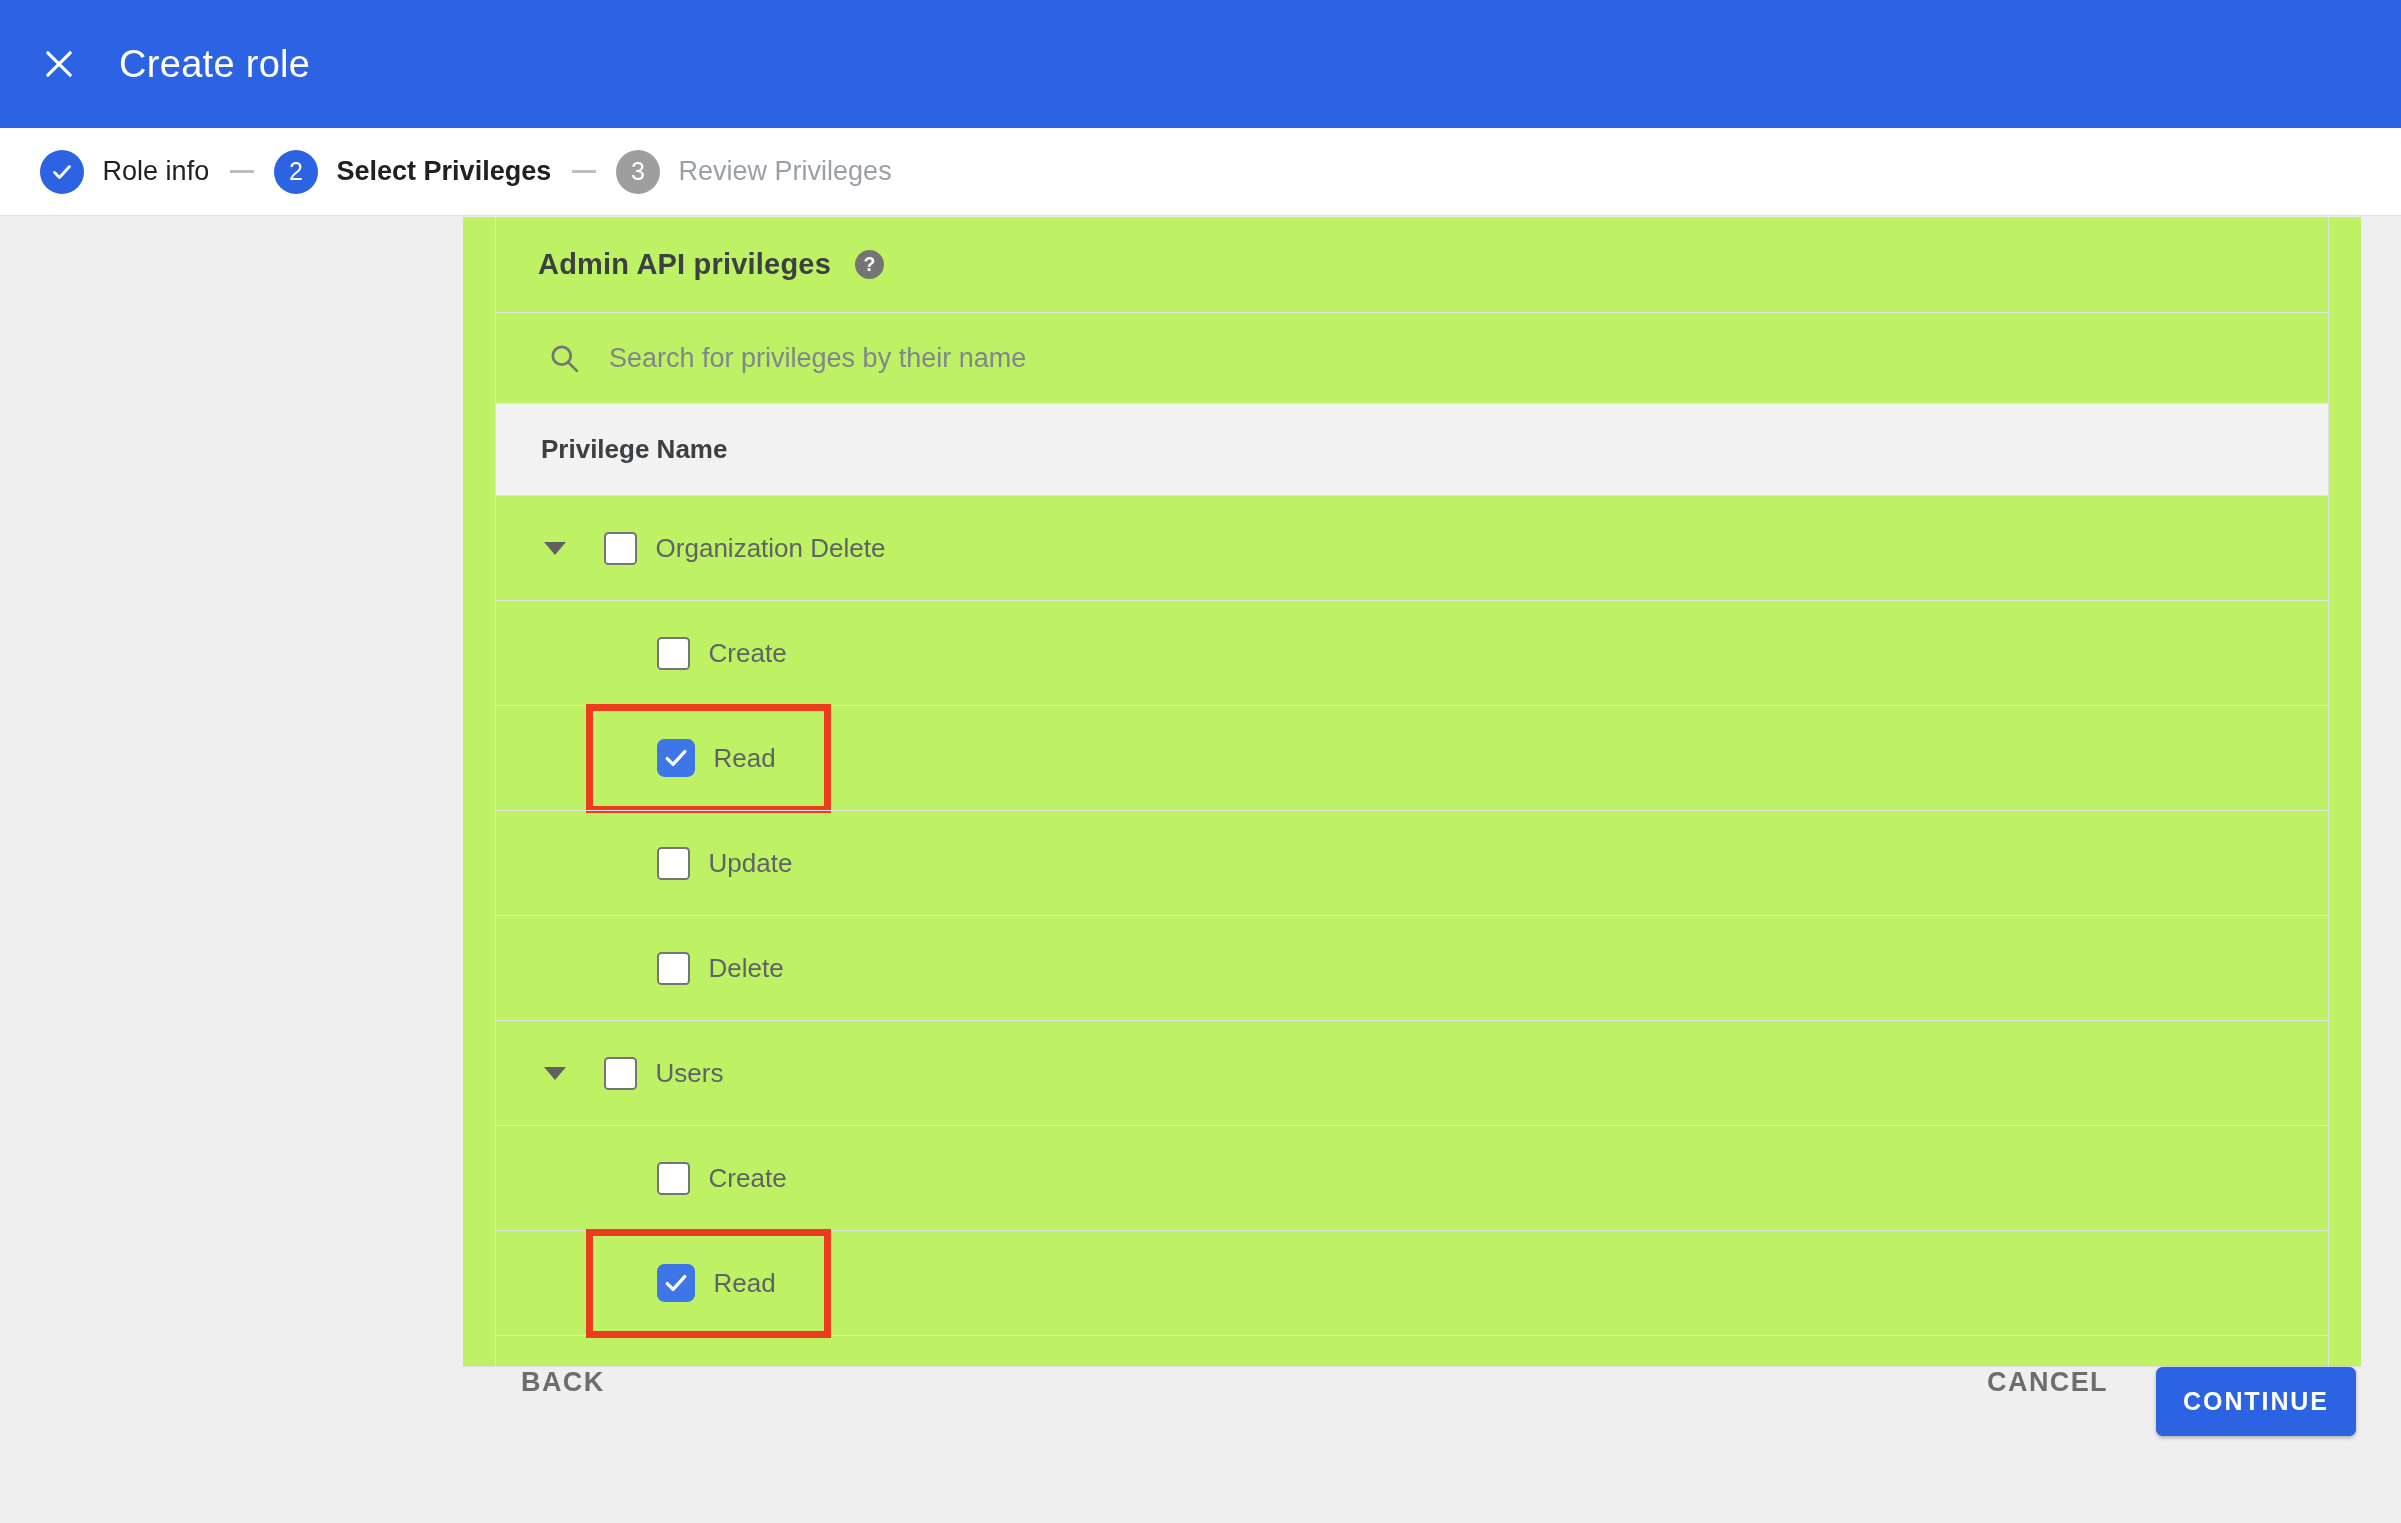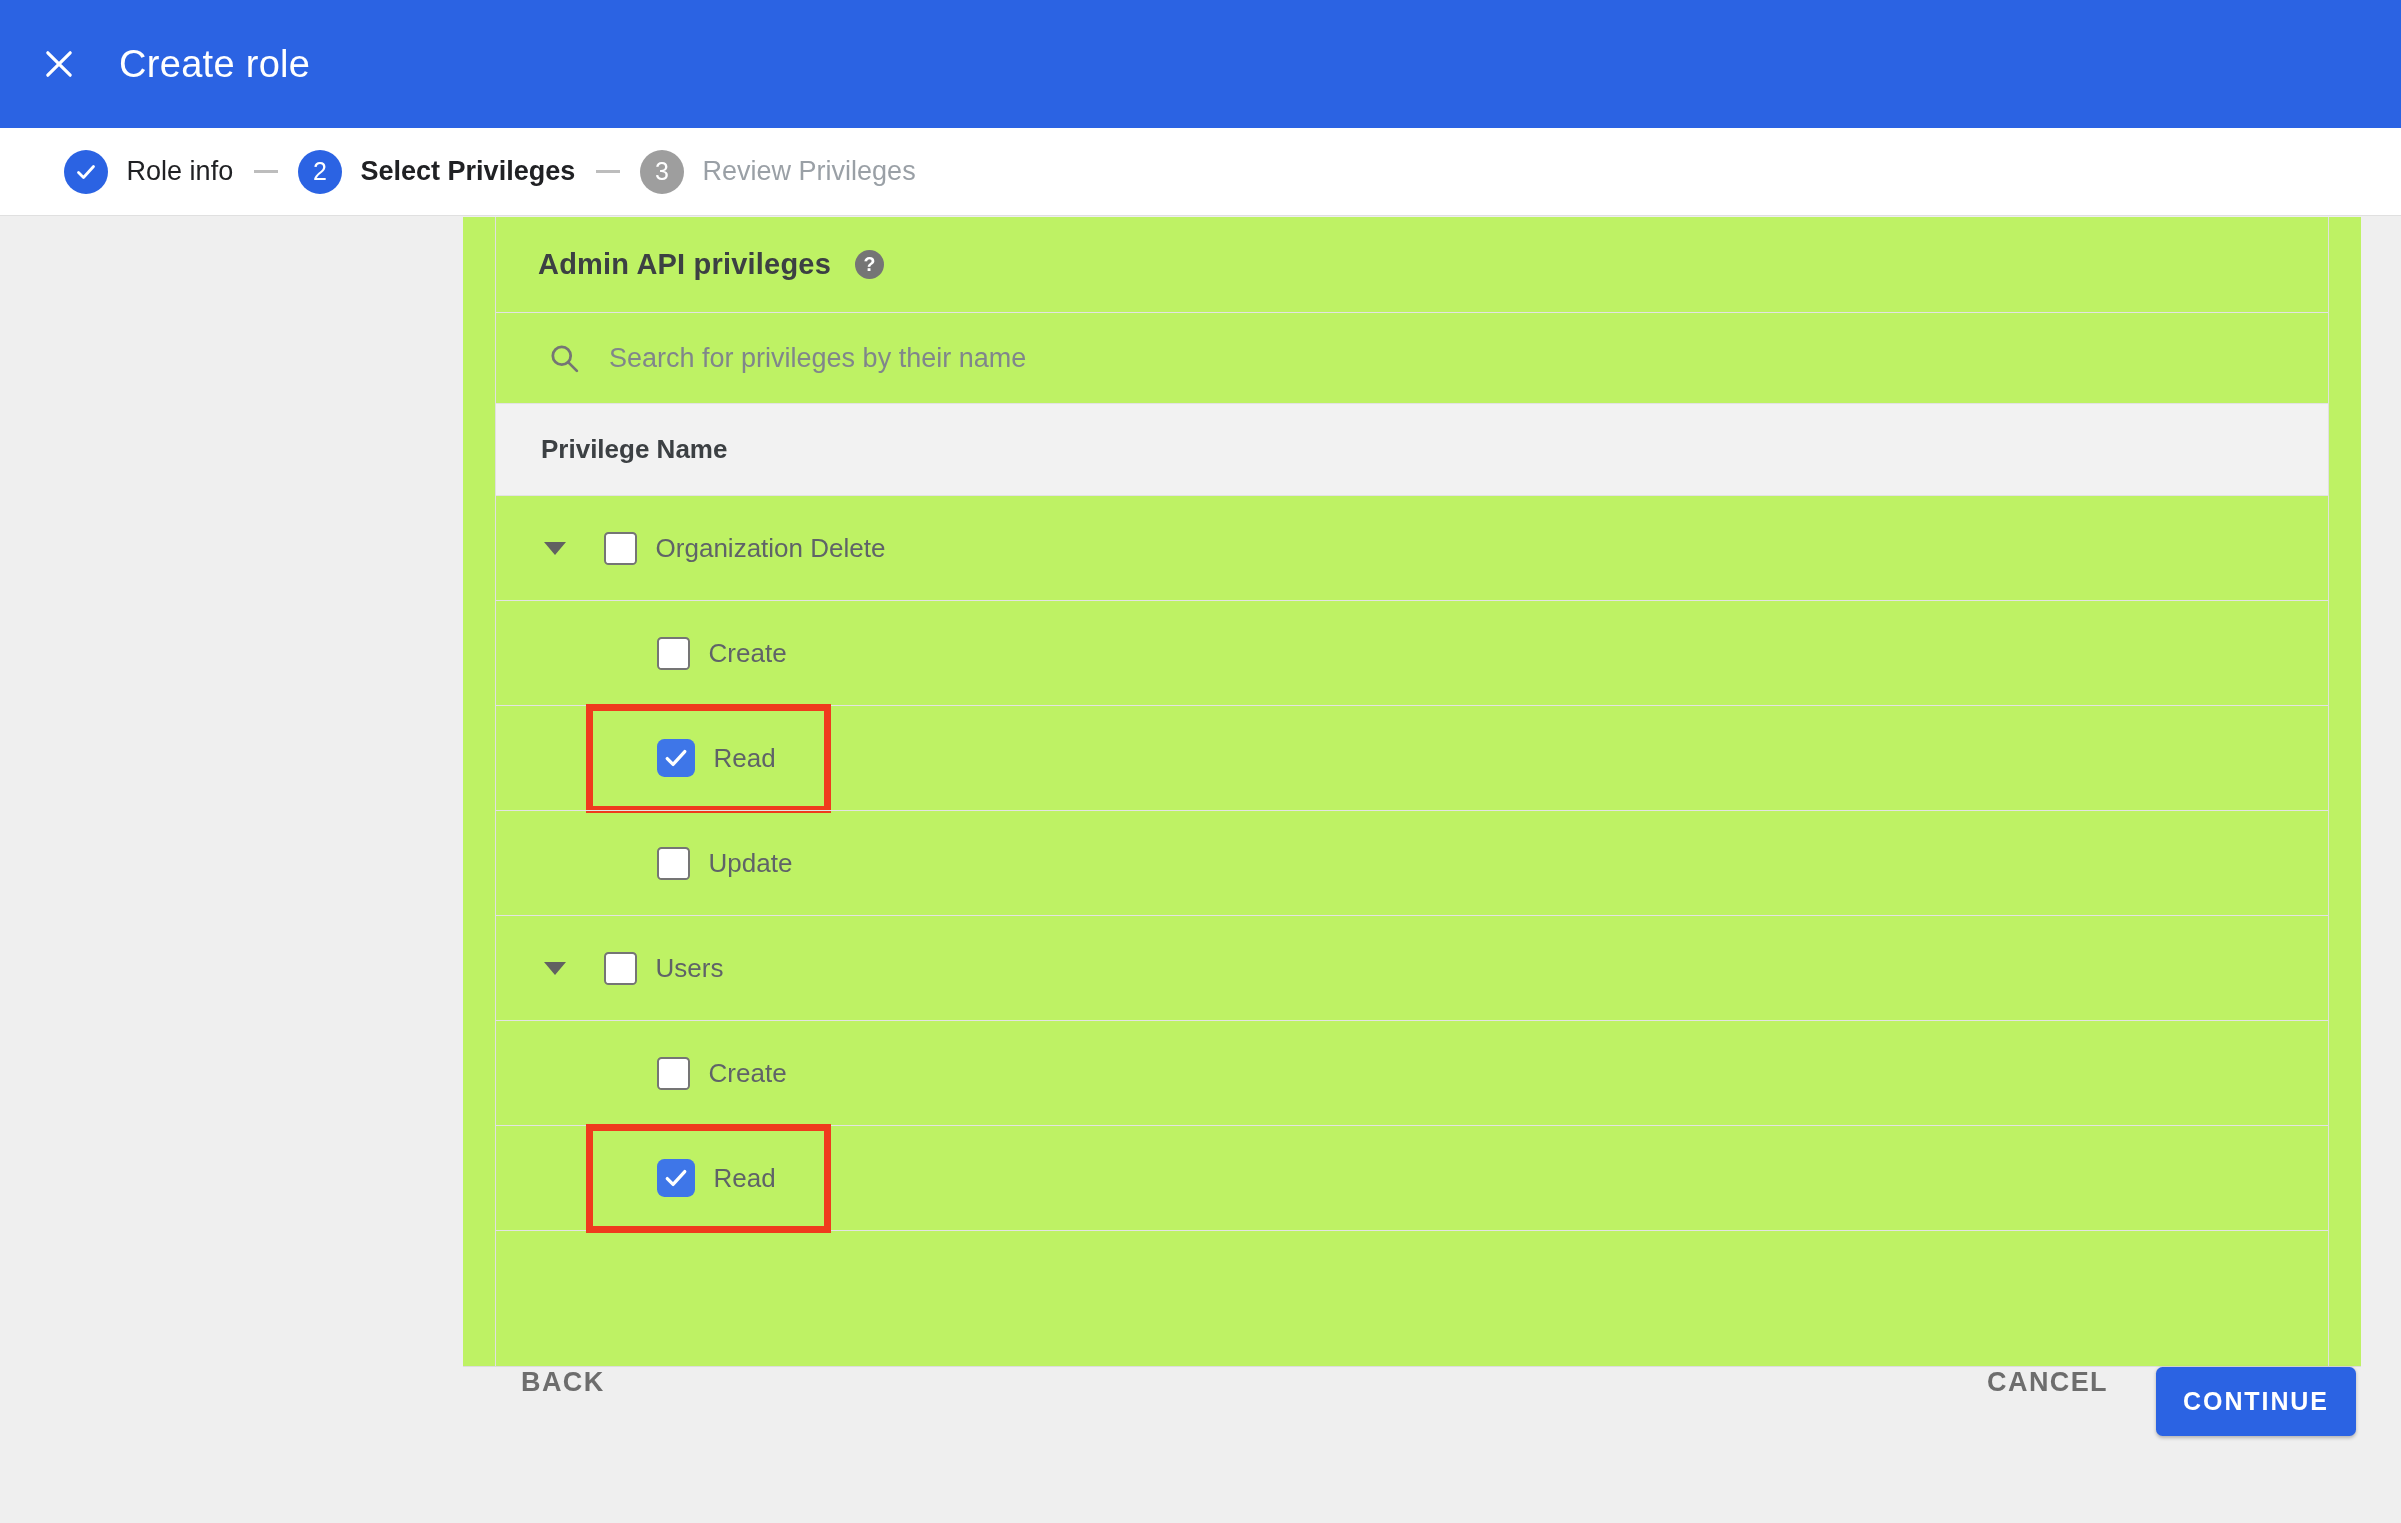--- a/index.html
+++ b/index.html
@@ -22,21 +22,21 @@
   }
   .appbar-title {
     color:#ffffff; font-size:38px; font-weight:400;
     margin-left:32px; letter-spacing:0.3px;
   }
 
   
   .stepper {
     position:absolute; left:0; top:128px; width:100%; height:88px;
     background:#ffffff; border-bottom:0.9px solid #e0e0e0;
-    display:flex; align-items:center; padding-left:64px;
+    display:flex; align-items:center; padding-left:40px;
   }
   .step { display:flex; align-items:center; }
   .step-circle {
     width:44px; height:44px; border-radius:50%;
     display:flex; align-items:center; justify-content:center;
     color:#fff; font-size:25px; font-weight:400; flex:0 0 auto;
   }
   .step-circle.done, .step-circle.active { background:#2b63e3; }
   .step-circle.upcoming { background:#9e9e9e; }
   .step-label { margin-left:18.6px; font-size:27px; color:#202124; }
@@ -215,20 +215,24 @@
             </svg>
           </div>
           <div class="row-label">Read</div>
         </div>
 
         <div class="priv-row child">
           <div class="checkbox"></div>
           <div class="row-label">Update</div>
         </div>
 
+        <div class="priv-row child">
+          <div class="checkbox"></div>
+          <div class="row-label">Delete</div>
+        </div>
 
         <div class="priv-row parent">
           <div class="tri-down"></div>
           <div class="checkbox"></div>
           <div class="row-label">Users</div>
         </div>
 
         <div class="priv-row child">
           <div class="checkbox"></div>
           <div class="row-label">Create</div>

